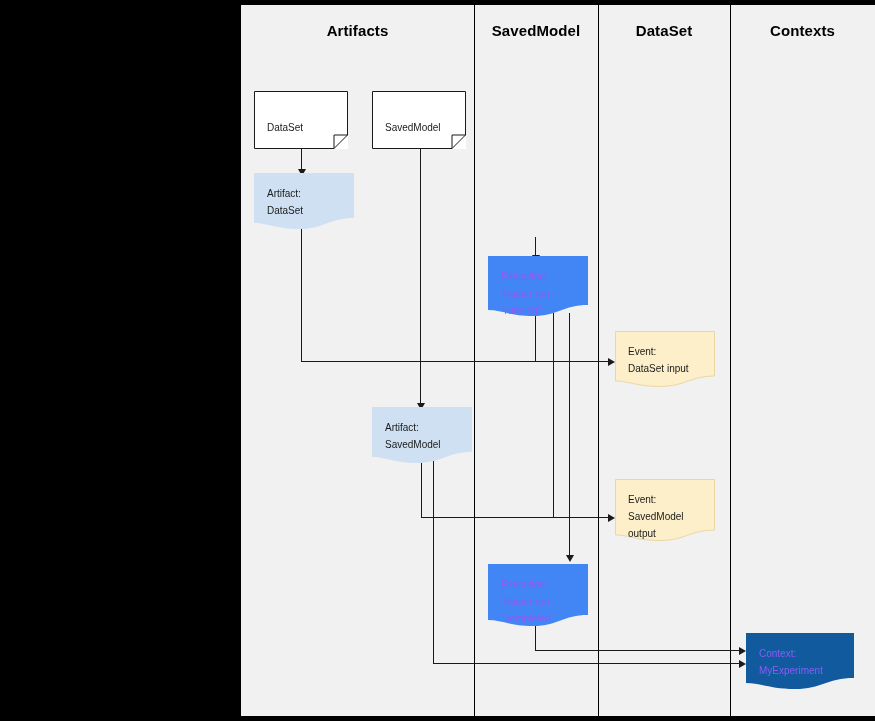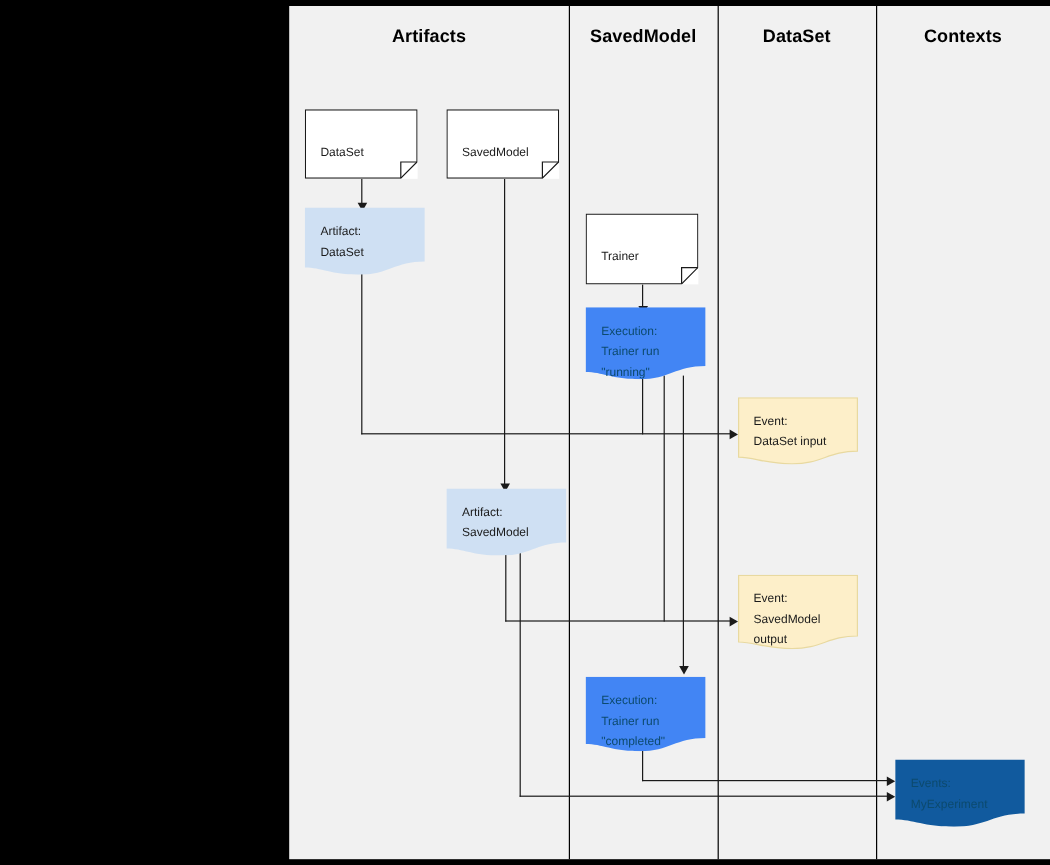--- a/index.html
+++ b/index.html
@@ -91,21 +91,21 @@
     top: 28px;
   }
   
   .wave-node .shape {
     position: absolute;
     inset: 0;
   }
   .wave-node .node-label {
     top: 12px;
   }
-  .white-text { color: #0c4a6e; }
+  .white-text { color: #8b5cf6; }
   .dark-text { color: #1a1a1a; }
 </style>
 </head>
 <body>
 
 <div id="canvas">
   <div id="diagram">
 
     <div class="swimlane-divider" style="left:233px;"></div>
     <div class="swimlane-divider" style="left:357px;"></div>
@@ -157,27 +157,20 @@
     </div>
 
     <div class="node doc-node" style="left:131px; top:86px; width:94px; height:58px;">
       <svg class="shape" viewBox="0 0 94 58" preserveAspectRatio="none">
         <path d="M0.5,0.5 H93.5 V44 L80,57.5 H0.5 Z" fill="#ffffff" stroke="#1a1a1a" stroke-width="1"></path>
         <path d="M93.5,44 L80,44 L80,57.5" fill="none" stroke="#1a1a1a" stroke-width="1"></path>
       </svg>
       <div class="node-label dark-text">SavedModel</div>
     </div>
 
-    <div class="node doc-node" style="left:247px; top:173px; width:94px; height:59px;">
-      <svg class="shape" viewBox="0 0 94 59" preserveAspectRatio="none">
-        <path d="M0.5,0.5 H93.5 V45 L80,58.5 H0.5 Z" fill="#ffffff" stroke="#1a1a1a" stroke-width="1"></path>
-        <path d="M93.5,45 L80,45 L80,58.5" fill="none" stroke="#1a1a1a" stroke-width="1"></path>
-      </svg>
-      <div class="node-label dark-text">Trainer</div>
-    </div>
 
     <div class="node wave-node" style="left:13px; top:168px; width:100px; height:56px;">
       <svg class="shape" viewBox="0 0 100 56" preserveAspectRatio="none">
         <path d="M0,0 H100 V45 C75,45 70,56 45,56 C22,56 14,50 0,50 Z" fill="#cfe0f3"></path>
       </svg>
       <div class="node-label dark-text">Artifact:
 DataSet</div>
     </div>
 
     <div class="node wave-node" style="left:131px; top:402px; width:100px; height:56px;">
@@ -220,18 +213,18 @@
       </svg>
       <div class="node-label dark-text">Event:
 SavedModel
 output</div>
     </div>
 
     <div class="node wave-node" style="left:505px; top:628px; width:108px; height:56px;">
       <svg class="shape" viewBox="0 0 108 56" preserveAspectRatio="none">
         <path d="M0,0 H108 V45 C81,45 76,56 49,56 C24,56 15,50 0,50 Z" fill="#115a9e"></path>
       </svg>
-      <div class="node-label white-text">Events:
+      <div class="node-label white-text">Context:
 MyExperiment</div>
     </div>
 
   </div>
 </div>
 
 </body></html>

